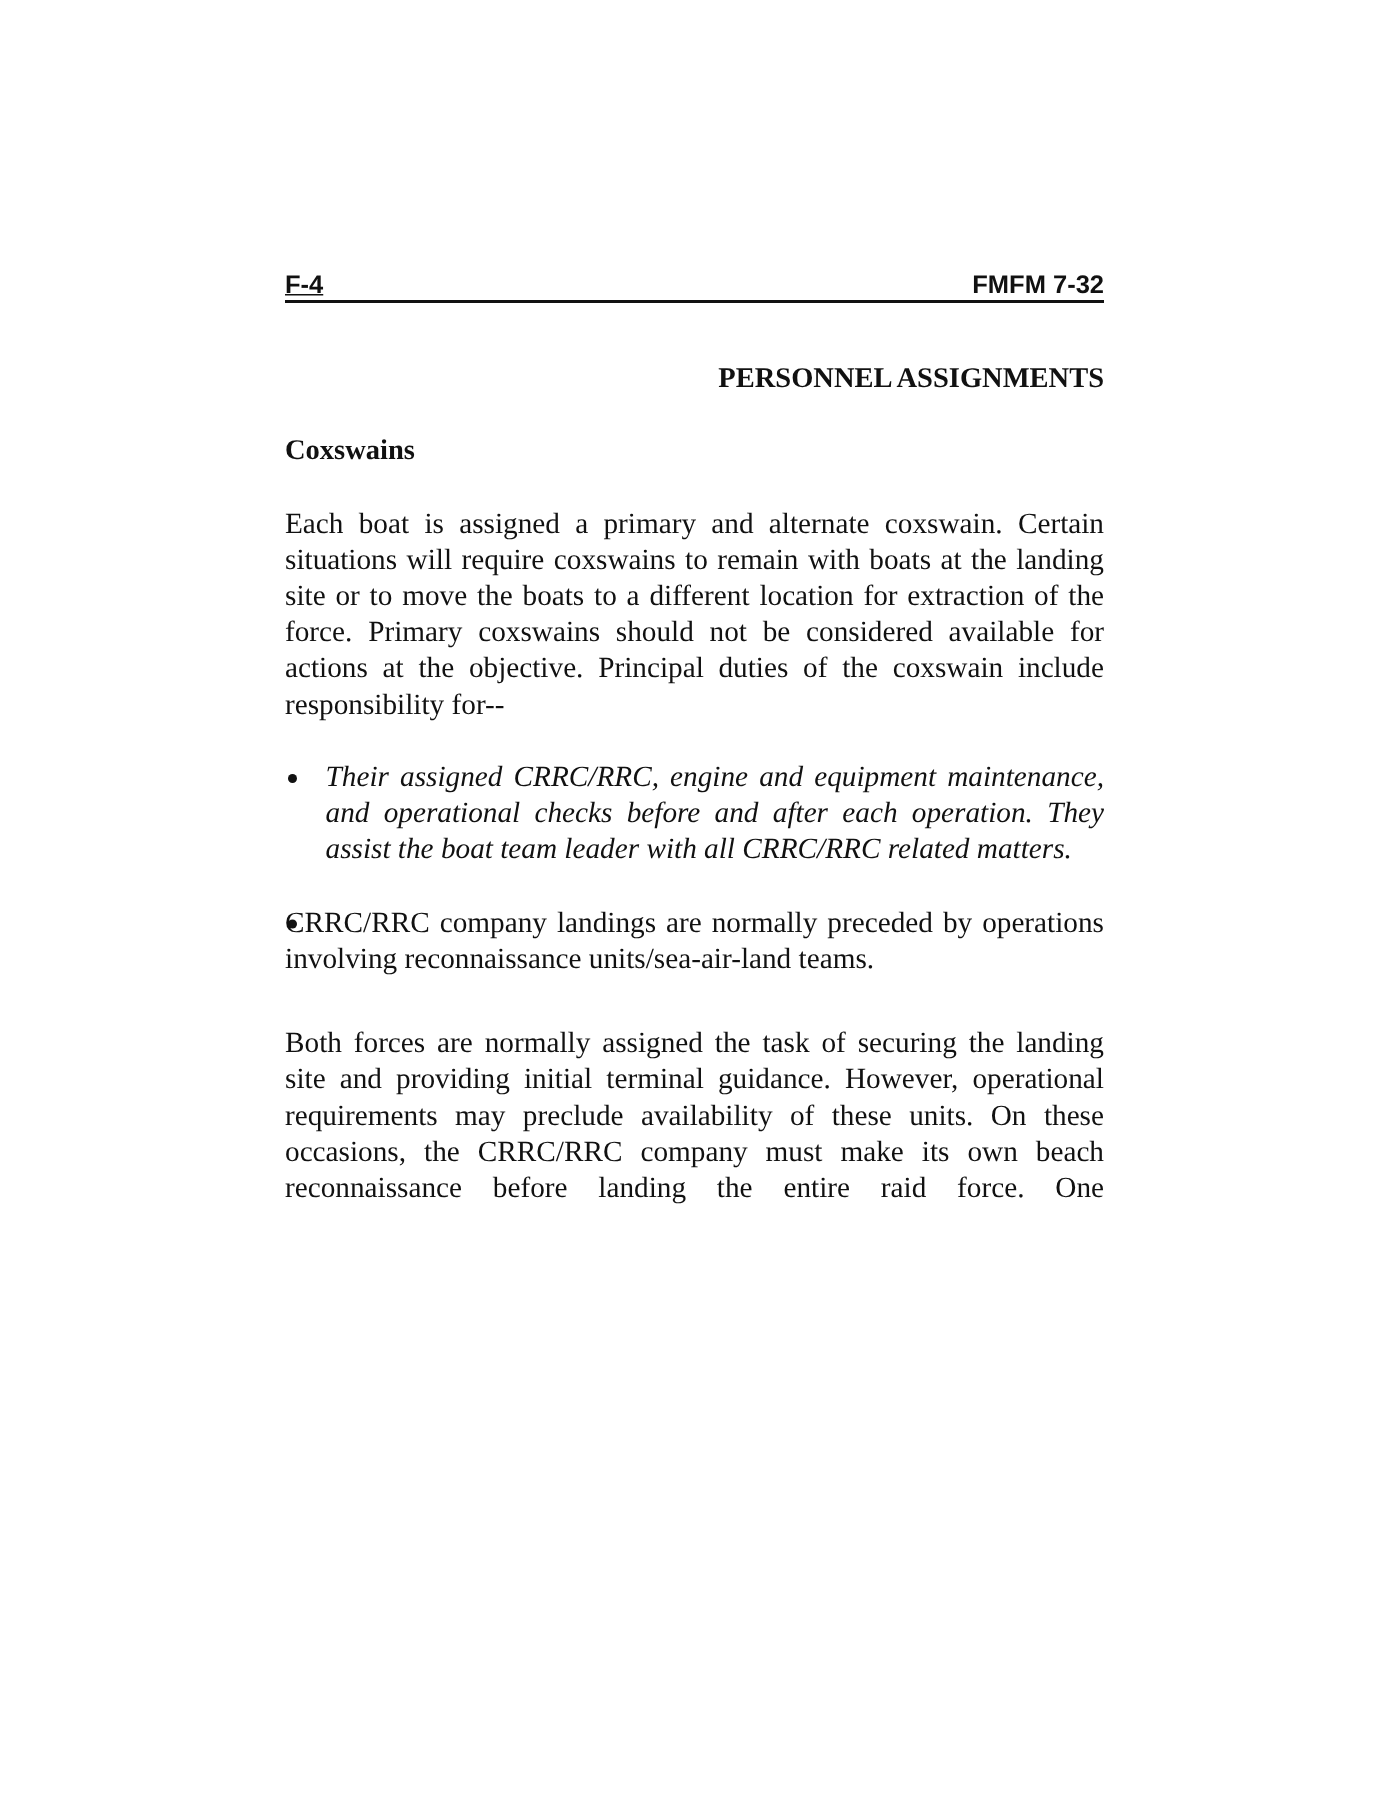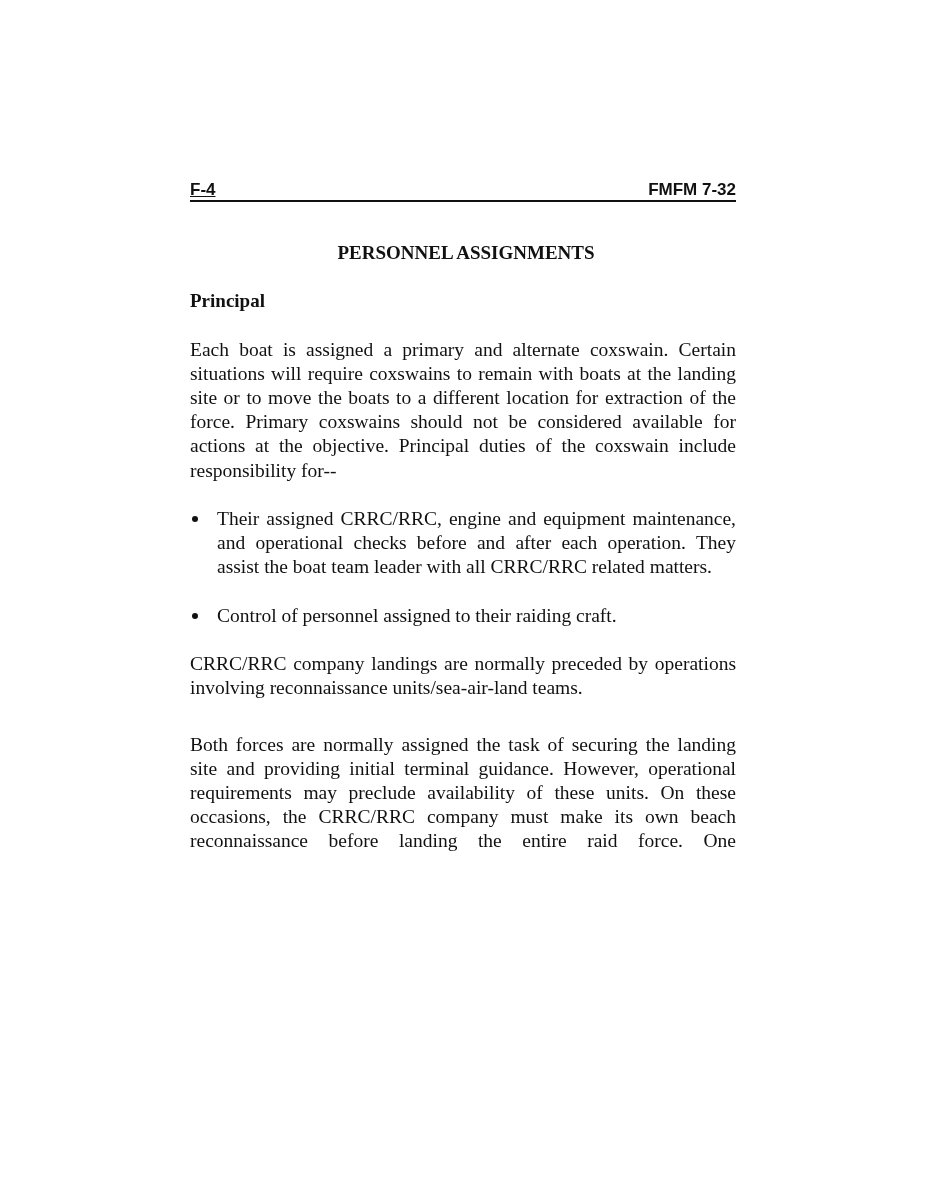--- a/index.html
+++ b/index.html
@@ -31,21 +31,21 @@
     .content {
       position: absolute;
       left: 190px;
       top: 241px;
       width: 546px;
       font-family: "Liberation Serif", serif;
       font-size: 19.5px;
       line-height: 24.2px;
     }
     .title {
-      text-align: center;
+      text-align: right;
       font-weight: bold;
       font-size: 19px;
       margin: 0 0 24px 0;
       padding-left: 6px;
     }
     p {
       margin: 0 0 24.2px 0;
       text-align: justify;
       text-align-last: left;
     }
@@ -58,20 +58,21 @@
       list-style: none;
       padding: 0;
       margin: 0 0 24.2px 0;
     }
     ul.bullets li {
       position: relative;
       padding-left: 27px;
       margin-bottom: 24.2px;
       text-align: justify;
       text-align-last: left;
+      font-style: italic;
     }
     ul.bullets li:last-child { margin-bottom: 0; }
     .bullet-dot {
       position: absolute;
       left: 2px;
       top: 9px;
       width: 6px;
       height: 6px;
       border-radius: 50%;
       background: #111;
@@ -82,29 +83,28 @@
 
 <div class="page-header">
   <span class="left">F-4</span>
   <span class="right">FMFM 7-32</span>
 </div>
 
 <div class="content">
   <div class="title">PERSONNEL ASSIGNMENTS</div>
 
 
-  <h2>Principal</h2>
+  <h2>Coxswains</h2>
   <p>Each boat is assigned a primary and alternate coxswain.  Certain situations will require coxswains to remain with boats at the landing site or to move the boats to a different location for extraction of the force.  Primary coxswains should not be considered available for actions at the objective.  Principal duties of the coxswain include responsibility for--</p>
 
   <ul class="bullets">
     <li>
       <span class="bullet-dot"></span>
       <span>Their assigned CRRC/RRC, engine and equipment maintenance, and operational checks before and after each operation.  They assist the boat team leader with all CRRC/RRC related matters.</span>
     </li>
     <li>
       <span class="bullet-dot"></span>
-      <span>Control of personnel assigned to their raiding craft.</span>
     </li>
   </ul>
 
   <p>CRRC/RRC company landings are normally preceded by operations involving reconnaissance units/sea-air-land teams.</p>
   <p style="text-align-last: justify; margin-top: 32px;">Both forces are normally assigned the task of securing the landing site and providing initial terminal guidance.  However, operational requirements may preclude availability of these units.  On these occasions, the CRRC/RRC company must make its own beach reconnaissance before landing the entire raid force.  One</p>
 </div>
 
 </body></html>

